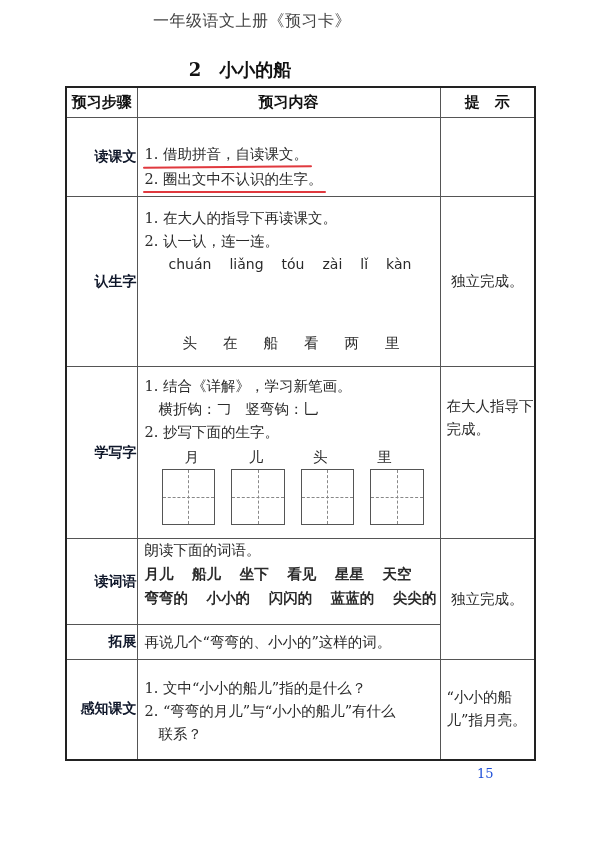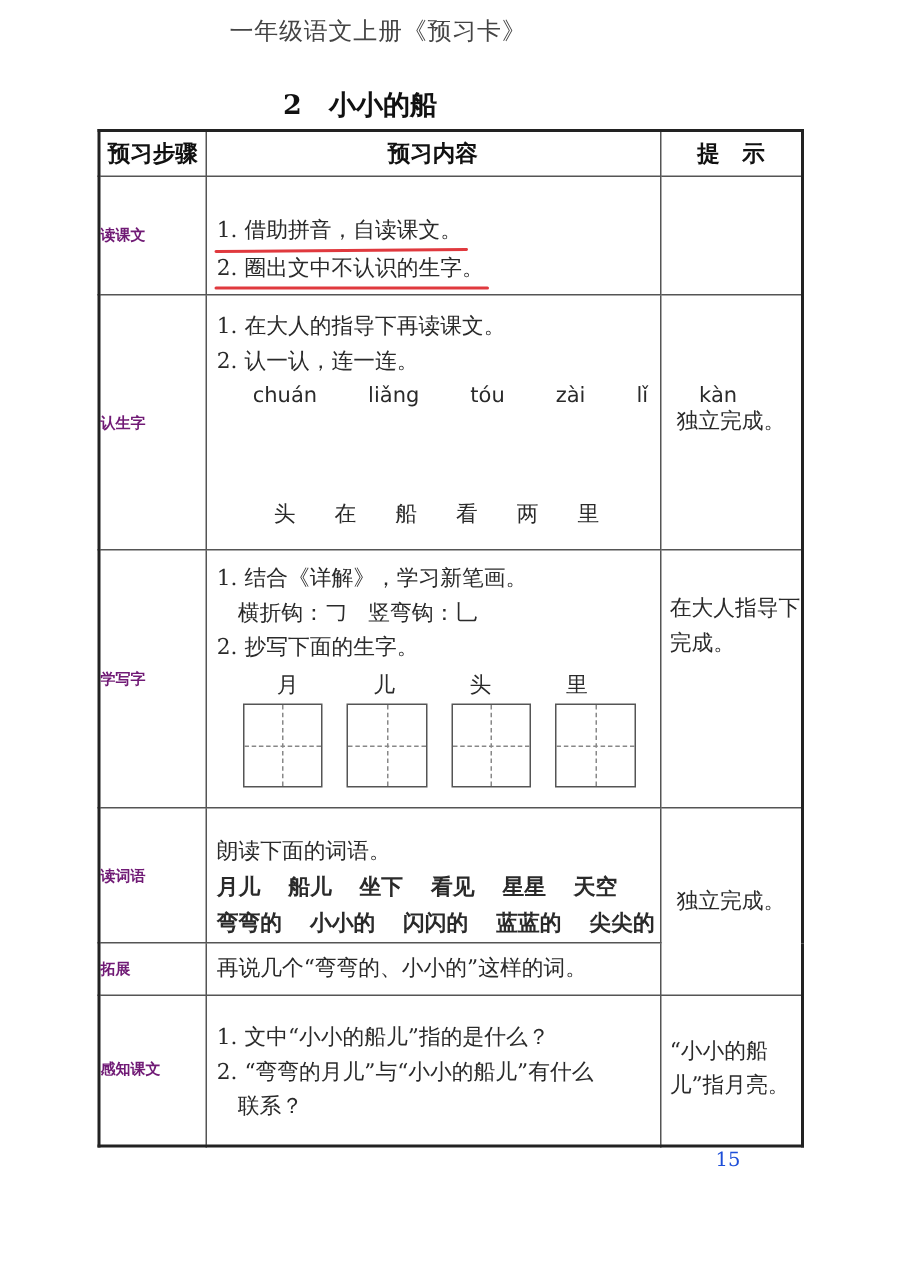--- a/index.html
+++ b/index.html
@@ -24,34 +24,34 @@
   table.card td, table.card th {
     border:1px solid #555; padding:0; vertical-align:middle;
   }
   col.c1 { width:71px; } col.c2 { width:303px; } col.c3 { width:95px; }
   .hdr th {
     height:29px; font-weight:bold; font-size:15px; color:#111;
     font-family:"DejaVu Sans", "Liberation Sans", sans-serif;
     margin-top:24px;
   }
   .step {
-    text-align:left; font-weight:bold; font-size:10px; color:#701a75;
+    text-align:right; font-weight:bold; font-size:14px; color:#0f172a;
     font-family:"DejaVu Sans", "Liberation Sans", sans-serif;
   }
   .content { padding:0 0 0 7px !important; font-size:14.5px; line-height:23px; vertical-align:top !important; }
   .hint { text-align:left; padding-left:6px !important; font-size:14.5px; line-height:23px; }
   .line { white-space:nowrap; }
   .indent { padding-left:14px; }
   .underline-red { position:relative; display:inline-block; }
   .underline-red::after {
     content:""; position:absolute; left:-2px; right:-4px; bottom:-2px; height:2px;
     background:#e0393e; border-radius:2px;
   }
   .wavy::after { transform:rotate(-0.5deg); }
-  .pinyin-row { display:flex; gap:16px; padding-left:24px; font-family:"DejaVu Sans", sans-serif; font-size:14px; }
+  .pinyin-row { display:flex; gap:0; padding-left:24px; font-family:"DejaVu Sans", sans-serif; font-size:14px; }
   .pinyin-row span { margin-right:18px; }
   .hanzi-row { display:flex; padding-left:38px; margin-top:56px; }
   .hanzi-row span { margin-right:26px; }
   .grid-labels { display:flex; padding-left:38px; margin-top:2px; }
   .grid-labels span { width:71px; text-align:left; padding-left:2px; }
   .grids { display:flex; padding-left:17px; margin-top:0; }
   .tian {
     width:54px; height:54px; border:1px solid #555; margin-right:16px; position:relative;
   }
   .tian::before { content:""; position:absolute; left:50%; top:0; bottom:0; border-left:1px dashed #888; }
@@ -132,21 +132,21 @@
         <div class="tian"></div>
         <div class="tian"></div>
       </div>
     </td>
     <td class="hint" style="vertical-align:top; padding-top:28px !important">在大人指导下完成。</td>
   </tr>
 
   <tr style="height:86px">
     <td class="step">读词语</td>
     <td class="content">
-      <div class="line" style="margin-top:18px">朗读下面的词语。</div>
+      <div class="line" style="margin-top:0">朗读下面的词语。</div>
       <div class="line words">
         <span>月儿</span>
         <span>船儿</span>
         <span>坐下</span>
         <span>看见</span>
         <span>星星</span>
         <span>天空</span>
       </div>
       <div class="line words">
         <span>弯弯的</span>

